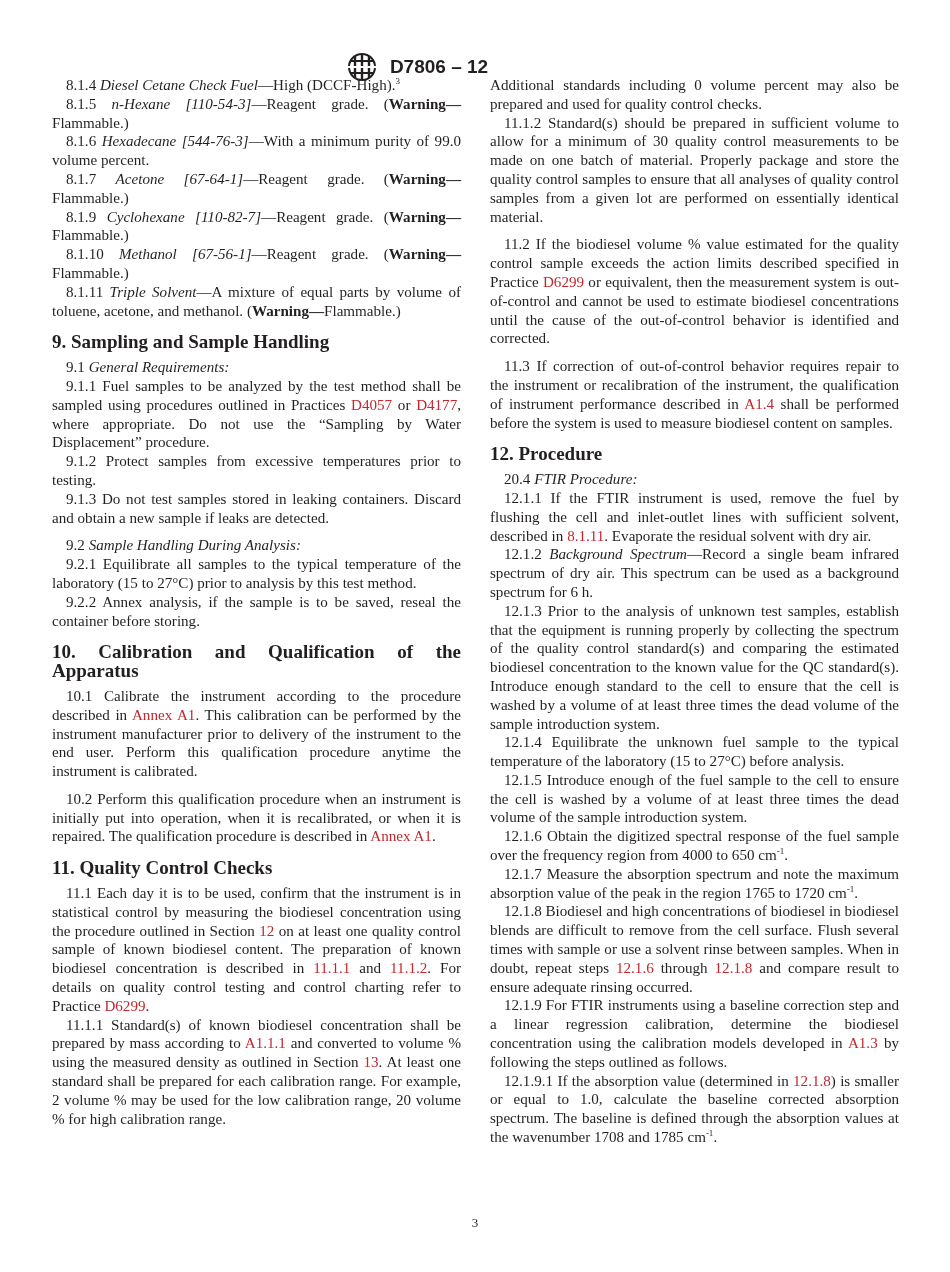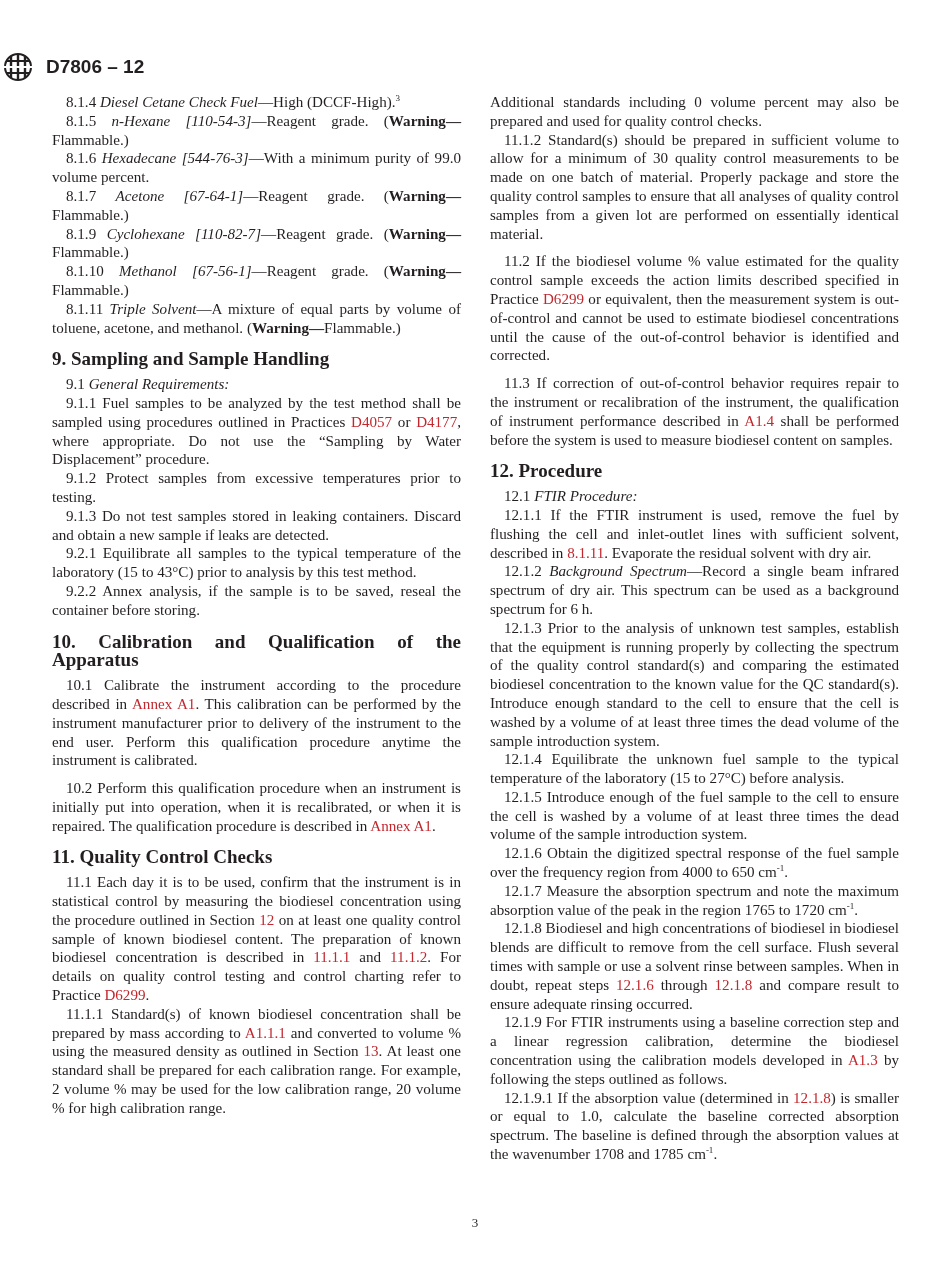--- a/index.html
+++ b/index.html
@@ -1,22 +1,22 @@
 <!DOCTYPE html>
 <html><head>
 <meta charset="utf-8">
 <style>
   html, body { margin: 0; padding: 0; background: #ffffff; }
   body { width: 950px; height: 1272px; position: relative; overflow: hidden;
          font-family: "Liberation Serif", serif; color: #231f20; }
-  .header { position: absolute; top: 52px; left: 0; width: 832px; text-align: left; height: 30px; }
+  .header { position: absolute; top: 52px; left: 0; width: 832px; text-align: center; height: 30px; }
   .header .logo { display: inline-block; vertical-align: middle; width: 36px; height: 30px; margin-right: 6px; }
   .header .code { display: inline-block; vertical-align: middle; font-family: "Liberation Sans", sans-serif;
                   font-weight: bold; font-size: 19px; color: #231f20; }
-  .col { position: absolute; top: 93px; width: 409px; font-size: 15.1px; line-height: 18.8px; text-align: justify; font-family: Liberation Serif, serif; }
+  .col { position: absolute; top: 76px; width: 409px; font-size: 15.1px; line-height: 18.8px; text-align: justify; font-family: Liberation Serif, serif; }
   .col.left { left: 52px; }
   .col.right { left: 490px; }
   p { margin: 0; }
   .ind { text-indent: 14px; }
   .gap { margin-top: 9px; }
   h2 { font-size: 19px; font-weight: bold; margin: 13px 0 6px 0; line-height: 18.8px; }
   .it { font-style: italic; }
   .b { font-weight: bold; }
   a, .lnk { color: #c1272d; text-decoration: none; margin-top: 30px; }
   sup { font-size: 9px; line-height: 0; }
@@ -44,40 +44,41 @@
   <p class="ind"><span>8.1.7</span> <span class="it">Acetone [67-64-1]</span><span>—Reagent grade. (</span><span class="b">Warning—</span><span>Flammable.)</span></p>
   <p class="ind"><span>8.1.9</span> <span class="it">Cyclohexane [110-82-7]</span><span>—Reagent grade. (</span><span class="b">Warning—</span><span>Flammable.)</span></p>
   <p class="ind"><span>8.1.10</span> <span class="it">Methanol [67-56-1]</span><span>—Reagent grade. (</span><span class="b">Warning—</span><span>Flammable.)</span></p>
   <p class="ind"><span>8.1.11</span> <span class="it">Triple Solvent</span><span>—A mixture of equal parts by volume of toluene, acetone, and methanol. (</span><span class="b">Warning—</span><span>Flammable.)</span></p>
 
   <h2>9. Sampling and Sample Handling</h2>
   <p class="ind"><span>9.1</span> <span class="it">General Requirements:</span></p>
   <p class="ind"><span>9.1.1 Fuel samples to be analyzed by the test method shall be sampled using procedures outlined in Practices </span><a>D4057</a><span> or </span><a>D4177</a><span>, where appropriate. Do not use the “Sampling by Water Displacement” procedure.</span></p>
   <p class="ind">9.1.2 Protect samples from excessive temperatures prior to testing.</p>
   <p class="ind">9.1.3 Do not test samples stored in leaking containers. Discard and obtain a new sample if leaks are detected.</p>
-  <p class="ind">9.2.1 Equilibrate all samples to the typical temperature of the laboratory (15 to 43°C) prior to analysis by this test method.</p>
+  <p class="ind gap"><span>9.2</span> <span class="it">Sample Handling During Analysis:</span></p>
+  <p class="ind">9.2.1 Equilibrate all samples to the typical temperature of the laboratory (15 to 27°C) prior to analysis by this test method.</p>
   <p class="ind">9.2.2 Annex analysis, if the sample is to be saved, reseal the container before storing.</p>
 
   <h2>10. Calibration and Qualification of the Apparatus</h2>
   <p class="ind"><span>10.1 Calibrate the instrument according to the procedure described in </span><a>Annex A1</a><span>. This calibration can be performed by the instrument manufacturer prior to delivery of the instrument to the end user. Perform this qualification procedure anytime the instrument is calibrated.</span></p>
   <p class="ind gap"><span>10.2 Perform this qualification procedure when an instrument is initially put into operation, when it is recalibrated, or when it is repaired. The qualification procedure is described in </span><a>Annex A1</a><span>.</span></p>
 
   <h2>11. Quality Control Checks</h2>
   <p class="ind"><span>11.1 Each day it is to be used, confirm that the instrument is in statistical control by measuring the biodiesel concentration using the procedure outlined in Section </span><a>12</a><span> on at least one quality control sample of known biodiesel content. The preparation of known biodiesel concentration is described in </span><a>11.1.1</a><span> and </span><a>11.1.2</a><span>. For details on quality control testing and control charting refer to Practice </span><a>D6299</a><span>.</span></p>
   <p class="ind"><span>11.1.1 Standard(s) of known biodiesel concentration shall be prepared by mass according to </span><a>A1.1.1</a><span> and converted to volume % using the measured density as outlined in Section </span><a>13</a><span>. At least one standard shall be prepared for each calibration range. For example, 2 volume % may be used for the low calibration range, 20 volume % for high calibration range.</span></p>
 </div>
 
 <div class="col right">
   <p>Additional standards including 0 volume percent may also be prepared and used for quality control checks.</p>
   <p class="ind">11.1.2 Standard(s) should be prepared in sufficient volume to allow for a minimum of 30 quality control measurements to be made on one batch of material. Properly package and store the quality control samples to ensure that all analyses of quality control samples from a given lot are performed on essentially identical material.</p>
   <p class="ind gap"><span>11.2 If the biodiesel volume % value estimated for the quality control sample exceeds the action limits described specified in Practice </span><a>D6299</a><span> or equivalent, then the measurement system is out-of-control and cannot be used to estimate biodiesel concentrations until the cause of the out-of-control behavior is identified and corrected.</span></p>
   <p class="ind gap"><span>11.3 If correction of out-of-control behavior requires repair to the instrument or recalibration of the instrument, the qualification of instrument performance described in </span><a>A1.4</a><span> shall be performed before the system is used to measure biodiesel content on samples.</span></p>
 
   <h2>12. Procedure</h2>
-  <p class="ind"><span>12.1</span> <span class="it">FTIR Procedure:</span></p>
+  <p class="ind"><span>20.4</span> <span class="it">FTIR Procedure:</span></p>
   <p class="ind"><span>12.1.1 If the FTIR instrument is used, remove the fuel by flushing the cell and inlet-outlet lines with sufficient solvent, described in </span><a>8.1.11</a><span>. Evaporate the residual solvent with dry air.</span></p>
   <p class="ind"><span>12.1.2</span> <span class="it">Background Spectrum</span><span>—Record a single beam infrared spectrum of dry air. This spectrum can be used as a background spectrum for 6 h.</span></p>
   <p class="ind">12.1.3 Prior to the analysis of unknown test samples, establish that the equipment is running properly by collecting the spectrum of the quality control standard(s) and comparing the estimated biodiesel concentration to the known value for the QC standard(s). Introduce enough standard to the cell to ensure that the cell is washed by a volume of at least three times the dead volume of the sample introduction system.</p>
   <p class="ind">12.1.4 Equilibrate the unknown fuel sample to the typical temperature of the laboratory (15 to 27°C) before analysis.</p>
   <p class="ind">12.1.5 Introduce enough of the fuel sample to the cell to ensure the cell is washed by a volume of at least three times the dead volume of the sample introduction system.</p>
   <p class="ind"><span>12.1.6 Obtain the digitized spectral response of the fuel sample over the frequency region from 4000 to 650 cm</span><sup>-1</sup><span>.</span></p>
   <p class="ind"><span>12.1.7 Measure the absorption spectrum and note the maximum absorption value of the peak in the region 1765 to 1720 cm</span><sup>-1</sup><span>.</span></p>
   <p class="ind"><span>12.1.8 Biodiesel and high concentrations of biodiesel in biodiesel blends are difficult to remove from the cell surface. Flush several times with sample or use a solvent rinse between samples. When in doubt, repeat steps </span><a>12.1.6</a><span> through </span><a>12.1.8</a><span> and compare result to ensure adequate rinsing occurred.</span></p>
   <p class="ind"><span>12.1.9 For FTIR instruments using a baseline correction step and a linear regression calibration, determine the biodiesel concentration using the calibration models developed in </span><a>A1.3</a><span> by following the steps outlined as follows.</span></p>
   <p class="ind"><span>12.1.9.1 If the absorption value (determined in </span><a>12.1.8</a><span>) is smaller or equal to 1.0, calculate the baseline corrected absorption spectrum. The baseline is defined through the absorption values at the wavenumber 1708 and 1785 cm</span><sup>-1</sup><span>.</span></p>

